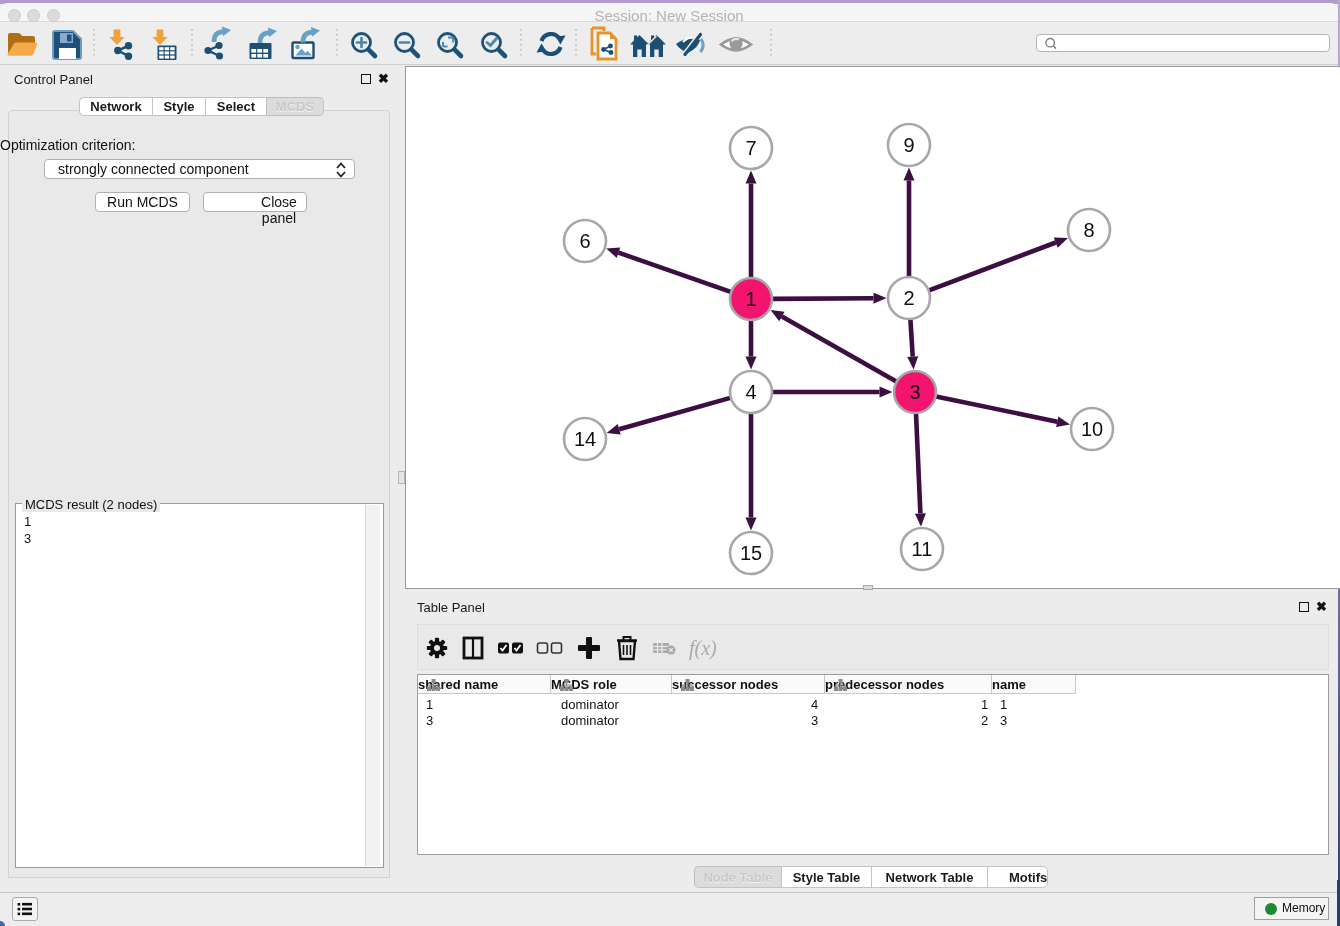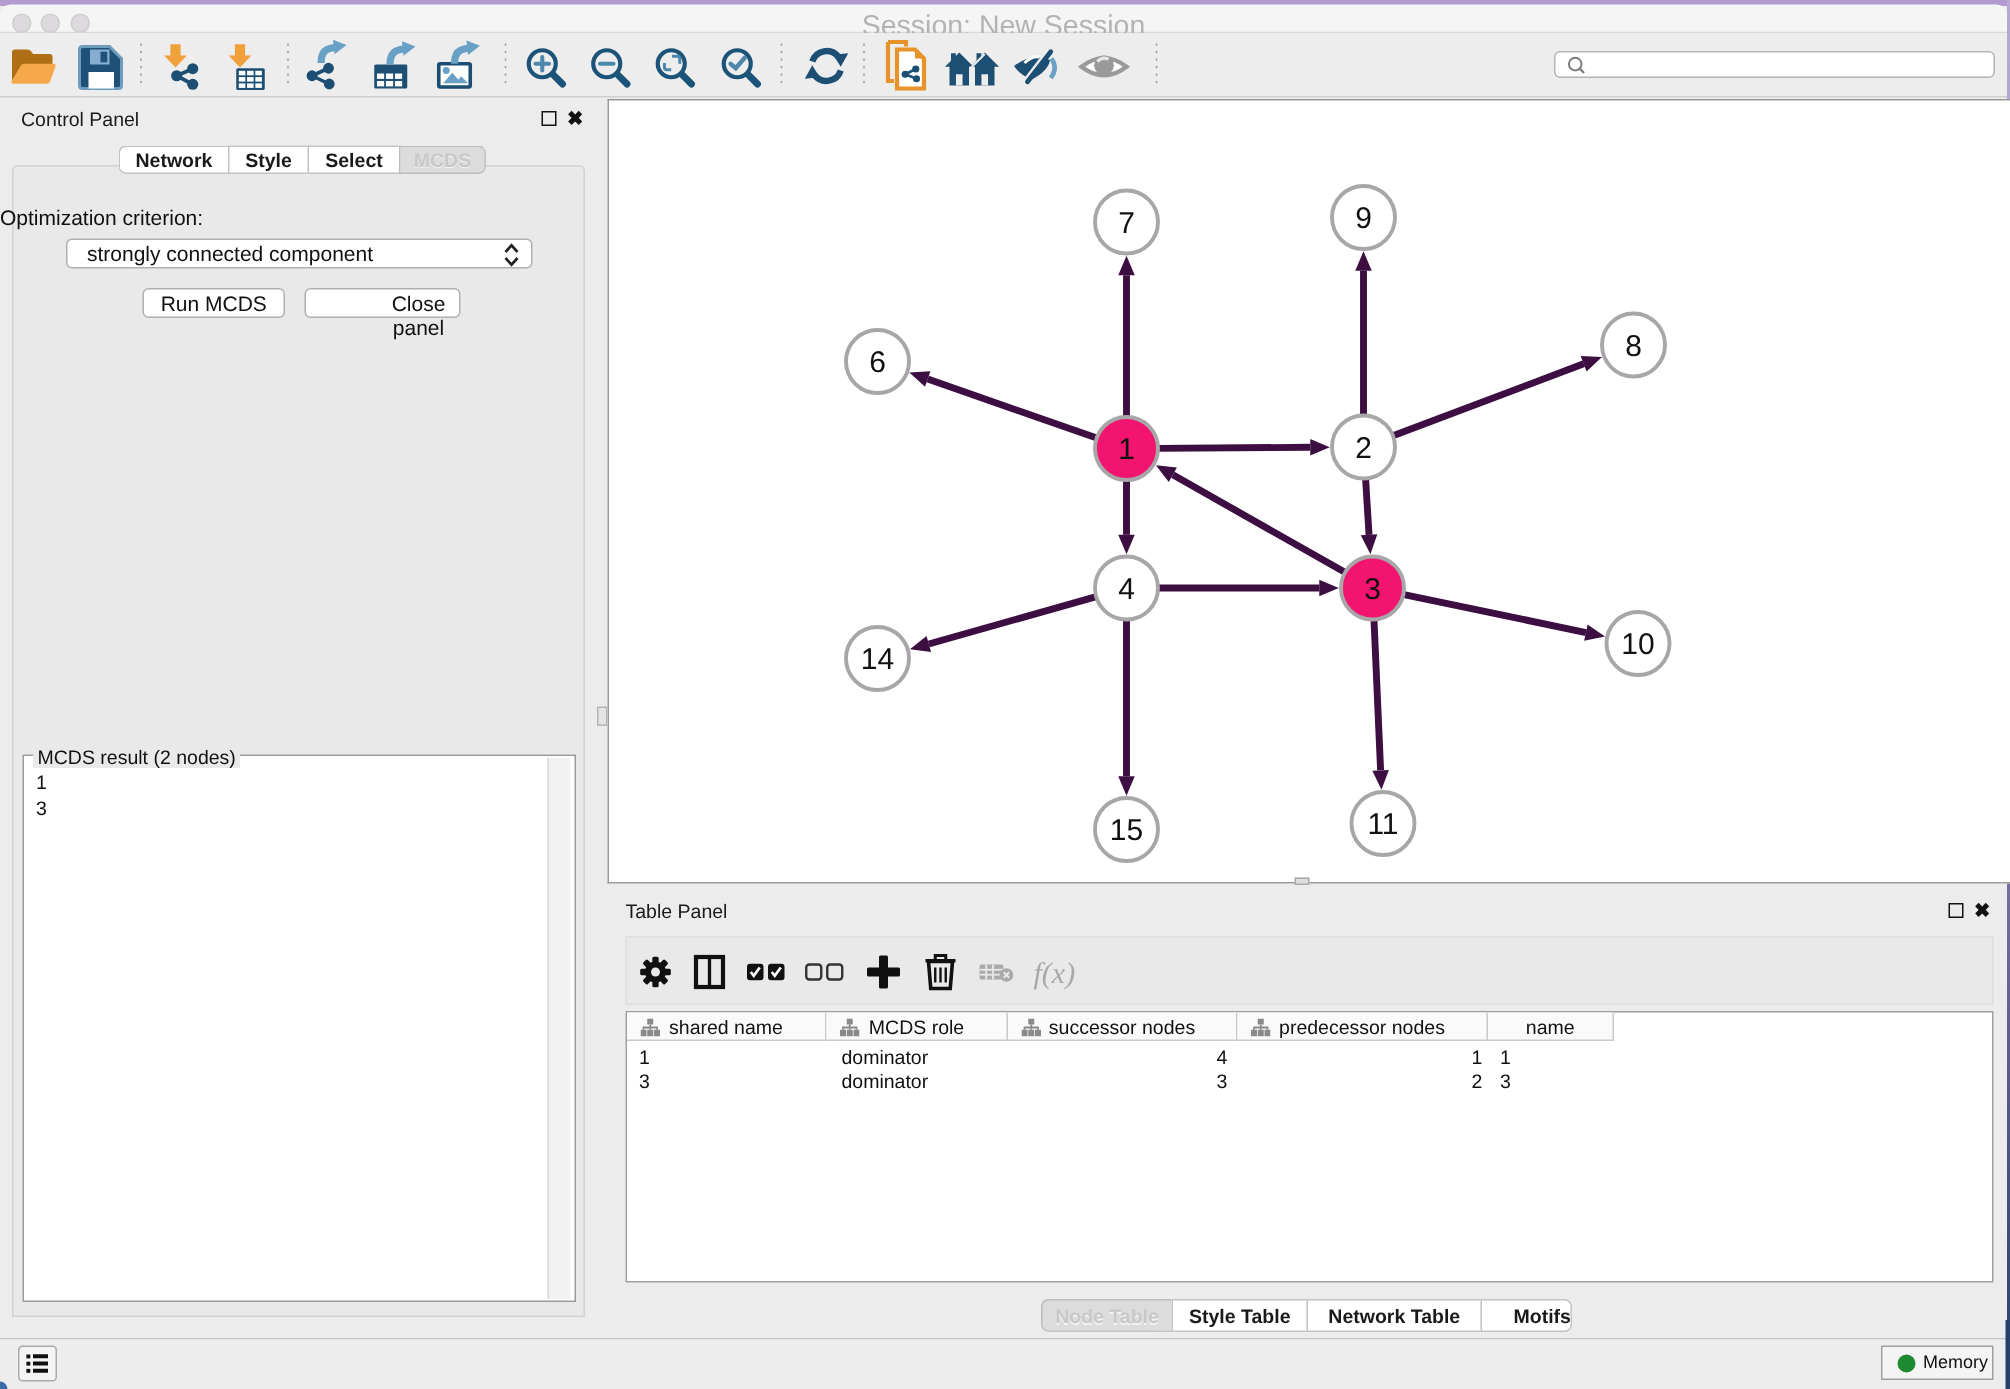--- a/index.html
+++ b/index.html
@@ -6,21 +6,21 @@
 html,body { width:1340px; height:926px; overflow:hidden; font-family:"Liberation Sans", sans-serif; }
 body { position:relative; background:#ececec; }
 .abs { position:absolute; }
 
 
 #deskstrip { left:0; top:0; width:1340px; height:4px; background:#b29bce; }
 #rightedge { right:0; top:0; width:2px; height:926px; background:linear-gradient(#b6aad3 0%, #a89ecb 25%, #8d84b4 50%, #5f5c92 75%, #3c4a7a 90%, #26406e 100%); }
 #rightedge2 { right:0; top:880px; width:3px; height:46px; background:#26406e; }
 #titlebar { left:0; top:3px; width:1338px; height:19px; background:#f6f5f6; border-radius:7px 7px 0 0; border-bottom:1px solid #d9d8d9; }
 .tl-dot { position:absolute; top:6px; width:13px; height:13px; border-radius:50%; background:#dcdadc; border:1px solid #cfcdcf; }
-#title-text { width:100%; text-align:center; top:4px; color:#b4b2b4; font-size:19px; }
+#title-text { width:100%; text-align:center; top:4px; color:#b4b2b4; font-size:15px; }
 #toolbar { left:0; top:22px; width:1338px; height:43px; background:#ededed; border-bottom:1px solid #d0cfd0; }
 #searchbox { left:1036px; top:34px; width:294px; height:18px; background:#fff; border:1px solid #b4b4b4; border-radius:4px; }
 
 
 #cp-title { left:14px; top:72px; font-size:13px; color:#1a1a1a; }
 #cp-float { left:361px; top:74px; width:10px; height:10px; border:1.5px solid #111; }
 #cp-close { left:378px; top:71px; font-size:13px; color:#111; font-weight:bold; }
 .tabrow { position:absolute; display:flex; z-index:5; }
 .tab { font-size:13px; font-weight:bold; text-align:center; border:1px solid #c3c3c3; border-right:none; background:#fff; height:19px; line-height:18px; color:#1a1a1a; }
 .tab.sel { background:#dcdcdc; color:#c8c8c8; text-shadow:0 1px 0 #f4f4f4; border-color:#bdbdbd; }
@@ -43,21 +43,21 @@
 #net-title { position:absolute; width:100%; top:3px; text-align:center; font-size:13px; font-weight:bold; color:#222; }
 #net-grip { left:863px; top:585px; width:10px; height:5px; background:#ddd; border:1px solid #aaa; }
 #split-grip { left:398px; top:471px; width:7px; height:13px; background:#e4e4e4; border:1px solid #b5b5b5; }
 
 
 #tp-title { left:417px; top:600px; font-size:13px; color:#1a1a1a; }
 #tp-float { left:1299px; top:602px; width:10px; height:10px; border:1.5px solid #111; }
 #tp-close { left:1316px; top:599px; font-size:13px; color:#111; font-weight:bold; }
 #tp-toolbar { left:417px; top:624px; width:912px; height:46px; background:#e9e9e9; border:1px solid #dedede; }
 #tablebox { left:417px; top:674px; width:912px; height:181px; background:#fff; border:1px solid #9d9d9d; }
-.th { position:absolute; top:0; height:19px; background:#fafafa; border-right:1px solid #c9c9c9; border-bottom:1px solid #c9c9c9; font-size:13px; color:#111; text-align:center; padding-top:2px; }
+.th { position:absolute; top:0; height:19px; background:#fafafa; border-right:1px solid #c9c9c9; border-bottom:1px solid #c9c9c9; font-size:13px; color:#111; text-align:left; padding-top:2px;font-weight:bold; }
 .td { position:absolute; font-size:13px; color:#111; }
 #tp-tabs { left:694px; top:866px; }
 .tab2 { font-size:13px; font-weight:bold; height:22px !important; line-height:21px !important; border-bottom:1px solid #c3c3c3 !important; }
 
 
 #statusline { left:0; top:892px; width:1340px; height:1px; background:#c6c6c6; }
 #status { left:0; top:893px; width:1340px; height:33px; background:#ededed; }
 #st-btn { left:12px; top:897px; width:26px; height:24px; background:#f4f4f4; border:1px solid #ababab; border-radius:3px; }
 #mem-btn { left:1254px; top:897px; width:75px; height:23px; background:#f4f4f4; border:1px solid #9f9f9f; font-size:12px; color:#111; }
 </style>

